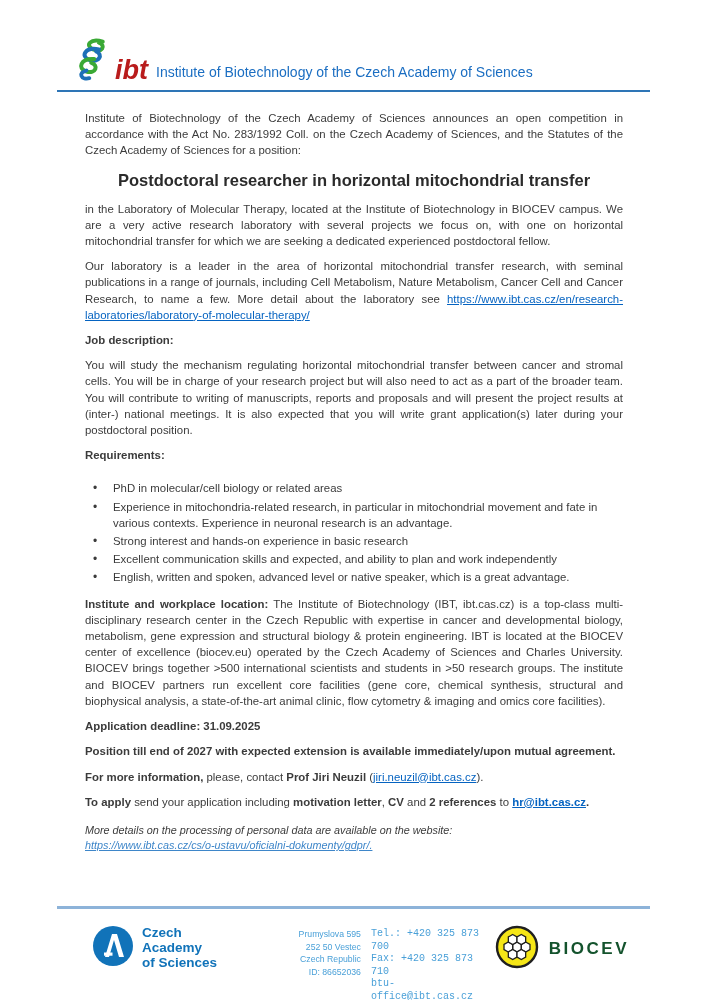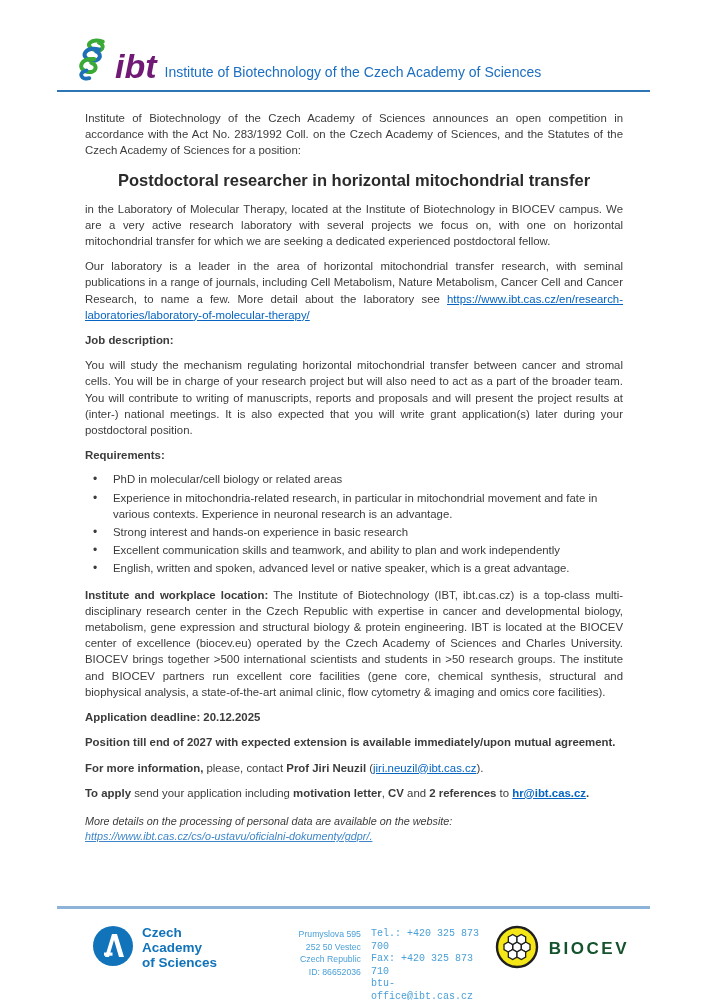--- a/index.html
+++ b/index.html
@@ -16,22 +16,22 @@
   
   .header {
     position:absolute; top:36px; left:57px; right:57px;
     padding:0 0 8px 16px;
     border-bottom:2px solid #2e75b6;
     display:flex; align-items:flex-end;
   }
   .ibt-logo { display:flex; align-items:flex-end; }
   .ibt-logo svg { display:block; }
   .ibt-wordmark {
-    font-size:34px; font-weight:bold; font-style:italic;
-    color:#701a75; letter-spacing:0px; line-height:0.9;
+    font-size:27px; font-weight:bold; font-style:italic;
+    color:#b91c1c; letter-spacing:0px; line-height:0.9;
     margin-left:-6px;
   }
   .org-name {
     color:#1b6ec2; font-size:14px; margin-left:8px;
     padding-bottom:2px; white-space:nowrap;
   }
   
   .content {
     position:absolute; top:110px; left:85px; width:538px;
     font-size:11.4px; line-height:16.2px;
@@ -118,33 +118,33 @@
     <div class="doc-title">Postdoctoral researcher in horizontal mitochondrial transfer</div>
 
     <p>in the Laboratory of Molecular Therapy, located at the Institute of Biotechnology in BIOCEV campus. We are a very active research laboratory with several projects we focus on, with one on horizontal mitochondrial transfer for which we are seeking a dedicated experienced postdoctoral fellow.</p>
 
     <p><span>Our laboratory is a leader in the area of horizontal mitochondrial transfer research, with seminal publications in a range of journals, including Cell Metabolism, Nature Metabolism, Cancer Cell and Cancer Research, to name a few. More detail about the laboratory see</span>
       <a class="doclink" href="#">https://www.ibt.cas.cz/en/research-laboratories/laboratory-of-molecular-therapy/</a></p>
 
     <p class="section-heading tight">Job description:</p>
     <p>You will study the mechanism regulating horizontal mitochondrial transfer between cancer and stromal cells. You will be in charge of your research project but will also need to act as a part of the broader team. You will contribute to writing of manuscripts, reports and proposals and will present the project results at (inter-) national meetings. It is also expected that you will write grant application(s) later during your postdoctoral position.</p>
 
-    <p class="section-heading tight" style="margin-bottom:8px;">Requirements:</p>
+    <p class="section-heading tight" style="margin-bottom:17px;">Requirements:</p>
     <ul class="req-list">
       <li>PhD in molecular/cell biology or related areas</li>
       <li>Experience in mitochondria-related research, in particular in mitochondrial movement and fate in various contexts. Experience in neuronal research is an advantage.</li>
       <li>Strong interest and hands-on experience in basic research</li>
-      <li>Excellent communication skills and teamwork, and ability to plan and work independently</li>
+      <li>Excellent communication skills and expected, and ability to plan and work independently</li>
       <li>English, written and spoken, advanced level or native speaker, which is a great advantage.</li>
     </ul>
 
     <p><span class="bold">Institute and workplace location:</span><span> The Institute of Biotechnology (IBT, ibt.cas.cz) is a top-class multi-disciplinary research center in the Czech Republic with expertise in cancer and developmental biology, metabolism, gene expression and structural biology &amp; protein engineering. IBT is located at the BIOCEV center of excellence (biocev.eu) operated by the Czech Academy of Sciences and Charles University. BIOCEV brings together &gt;500 international scientists and students in &gt;50 research groups. The institute and BIOCEV partners run excellent core facilities (gene core, chemical synthesis, structural and biophysical analysis, a state-of-the-art animal clinic, flow cytometry &amp; imaging and omics core facilities).</span></p>
 
 
-    <p class="bold single-line">Application deadline: 20.12.2025</p>
+    <p class="bold single-line">Application deadline: 31.09.2025</p>
 
     <p class="bold single-line">Position till end of 2027 with expected extension is available immediately/upon mutual agreement.</p>
 
     <p class="single-line"><span class="bold">For more information,</span><span> please, contact </span><span class="bold">Prof Jiri Neuzil</span><span> (</span><a class="doclink" href="#">jiri.neuzil@ibt.cas.cz</a><span>).</span></p>
 
     <p class="single-line"><span class="bold">To apply</span><span> send your application including </span><span class="bold">motivation letter</span><span>, </span><span class="bold">CV</span><span> and </span><span class="bold">2 references</span><span> to </span><a class="doclink-bold" href="#">hr@ibt.cas.cz</a><span class="bold">.</span></p>
 
     <p class="gdpr"><span>More details on the processing of personal data are available on the website:</span><br>
       <a class="gdpr-link" href="#">https://www.ibt.cas.cz/cs/o-ustavu/oficialni-dokumenty/gdpr/.</a></p>
 

